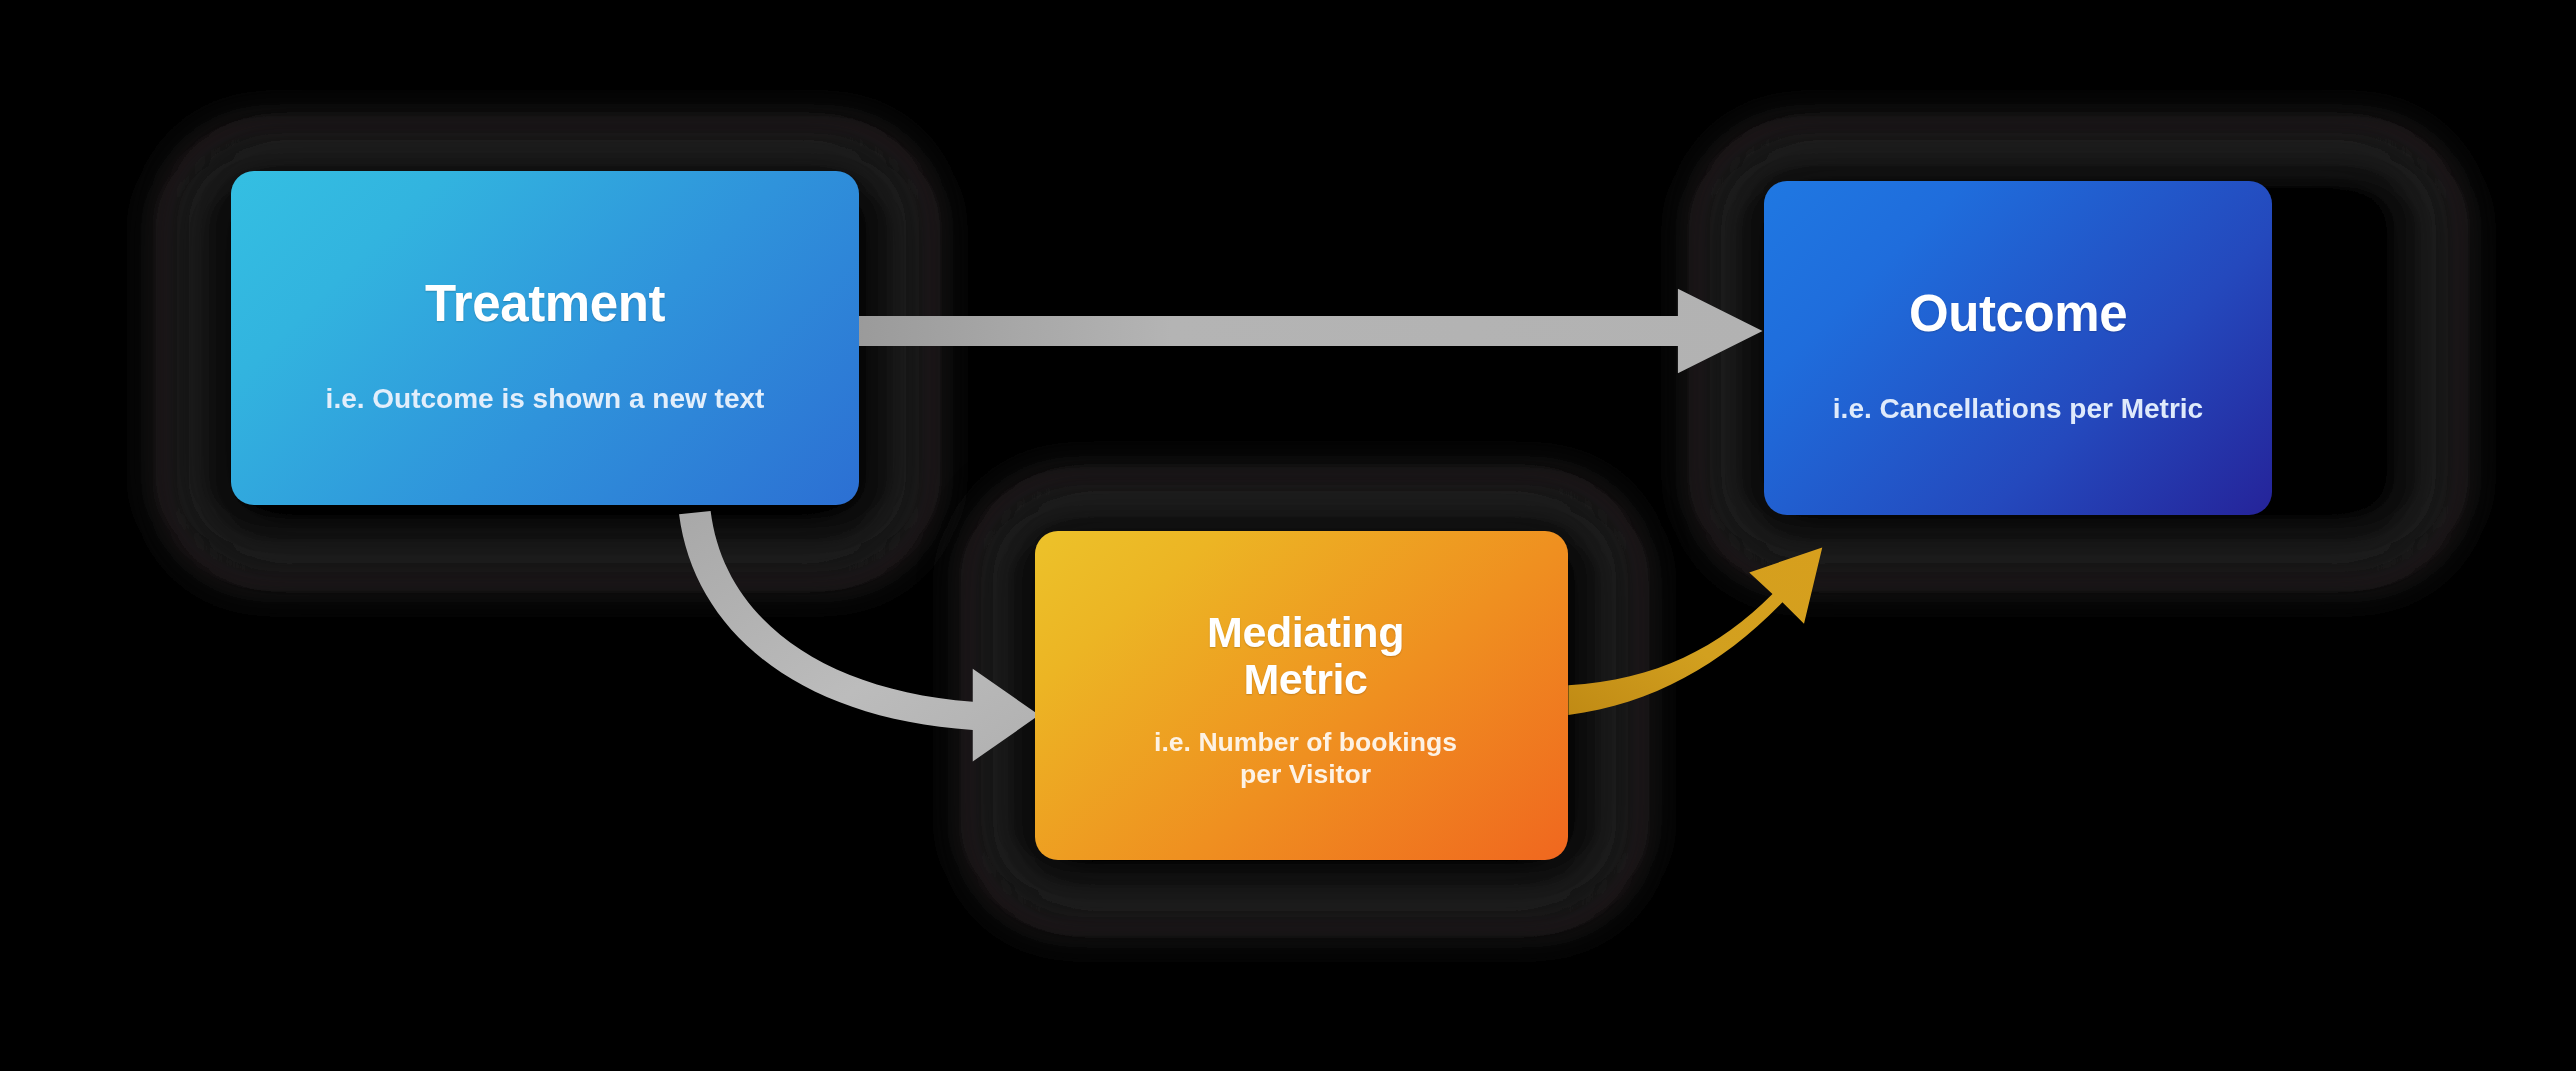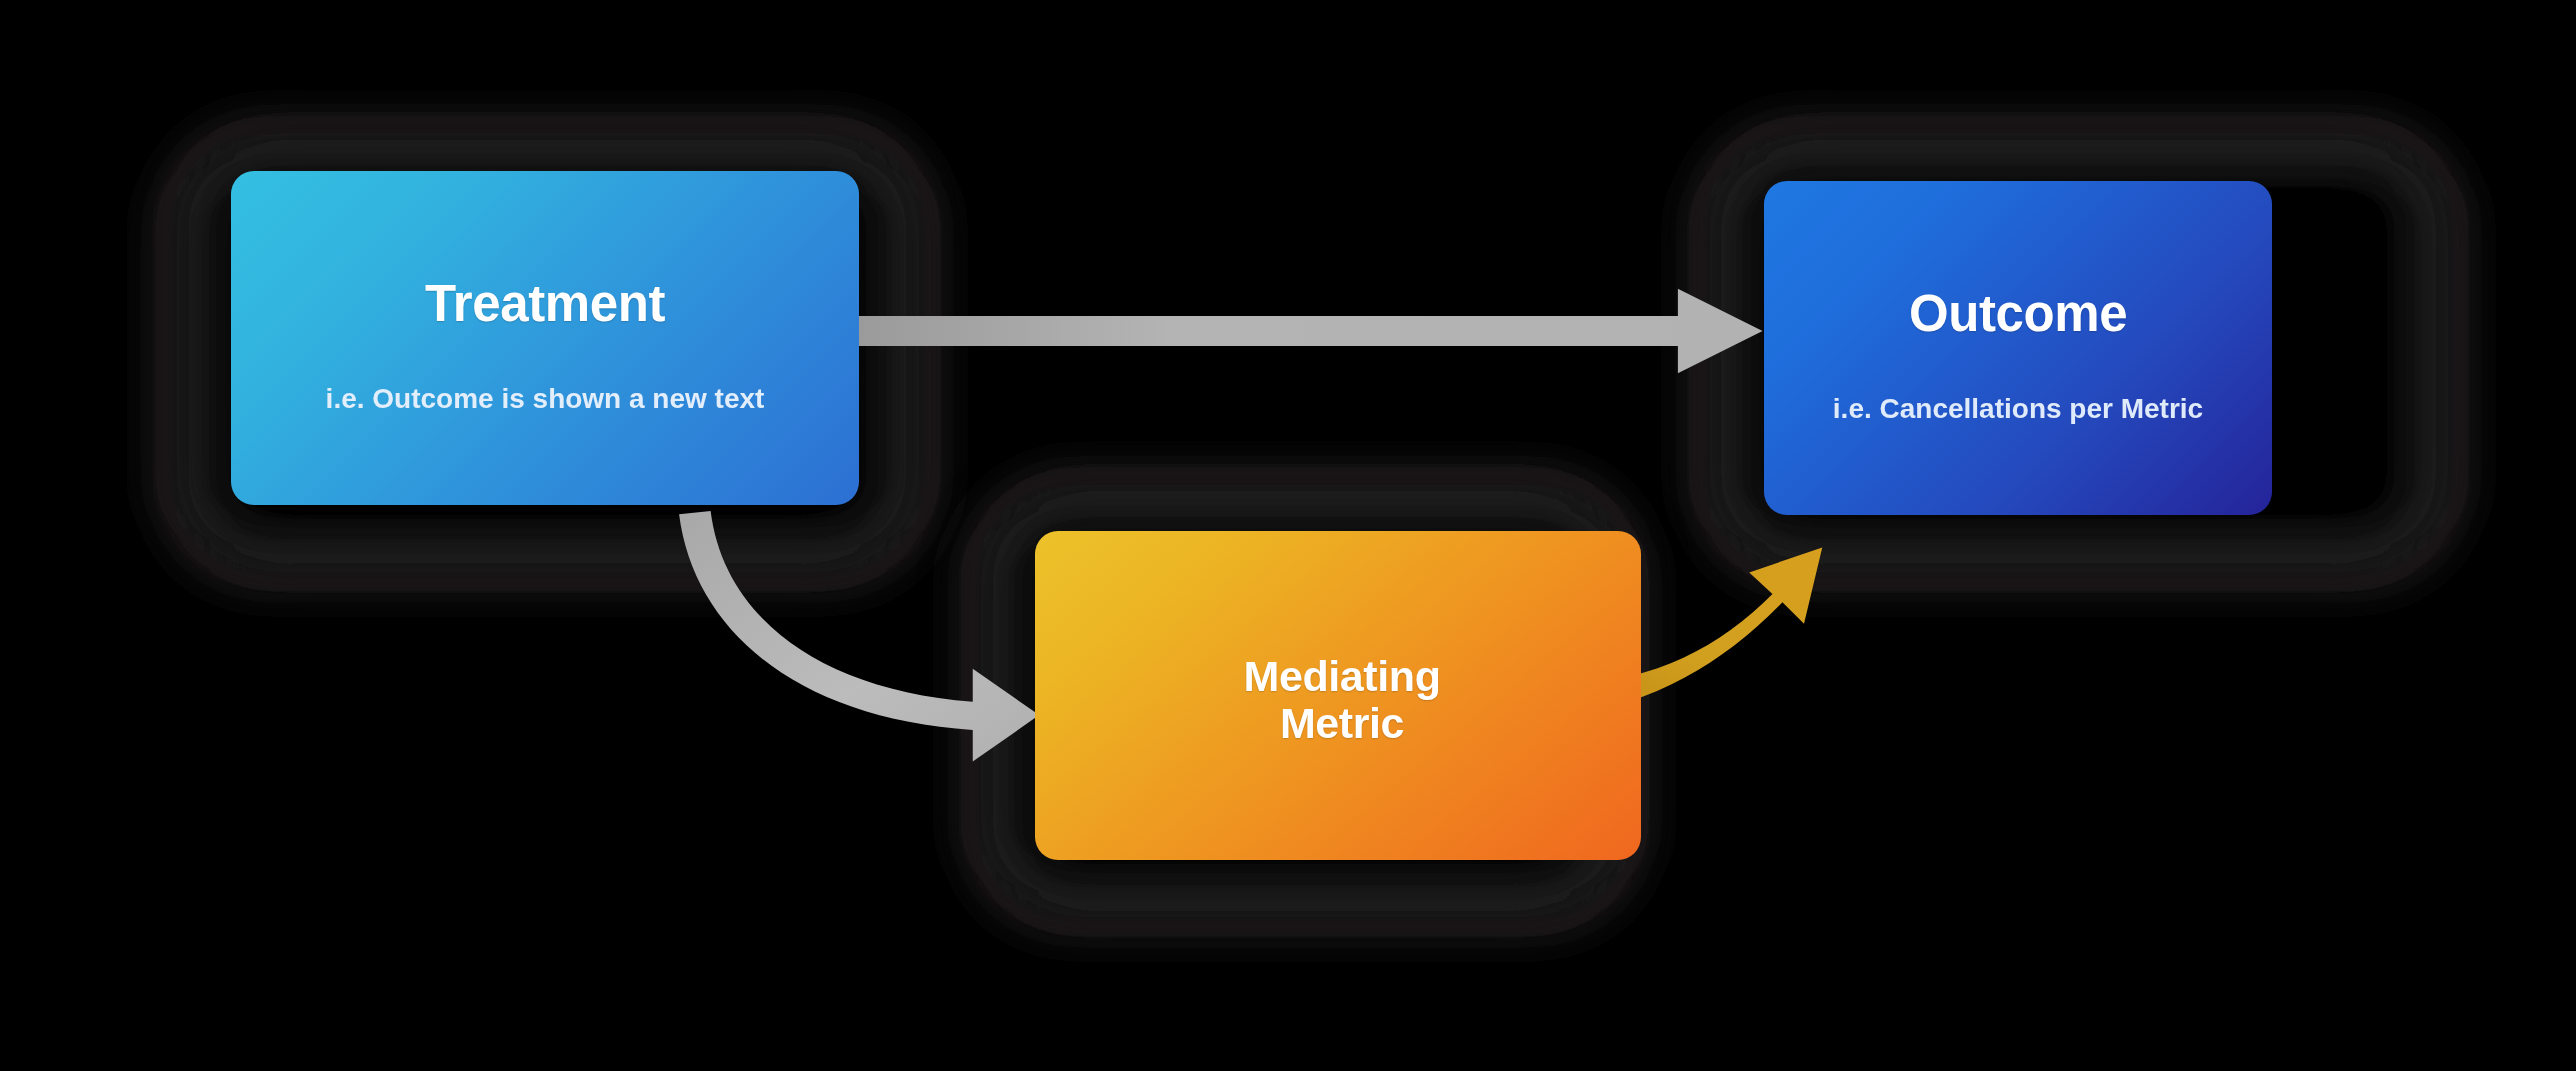--- a/index.html
+++ b/index.html
@@ -70,21 +70,21 @@
     height: 334px;
     background: linear-gradient(135deg, #1f78e2 0%, #1f6ddc 24%, #2449bd 66%, #252399 100%);
   }
   #node-outcome .node-title { font-size: 51px; margin-top: 15px; }
   #node-outcome .node-sub { font-size: 28px; color: #dfeafb; margin-top: 51px; }
 
   
   #node-mediating {
     left: 1035px;
     top: 531px;
-    width: 606px;
+    width: 533px;
     height: 329px;
     background: linear-gradient(140deg, #ecc22a 0%, #ecb524 20%, #ef9020 58%, #f0671f 100%);
     padding-left: 8px;
   }
   #node-mediating .node-title { font-size: 43px; margin-top: 8.3px; }
   #node-mediating .node-sub { font-size: 26.6px; color: #fdf2e4; margin-top: 25px; }
 </style>
 </head>
 <body>
 
@@ -164,20 +164,24 @@
   <div class="node-box" id="node-treatment">
     <div class="node-title">Treatment</div>
     <div class="node-sub">i.e. Outcome is shown a new text</div>
   </div>
 
   <div class="node-box" id="node-mediating">
     <div class="node-title">
       <span>Mediating</span><br>
       <span>Metric</span>
     </div>
+    <div class="node-sub">
+      <span>i.e. Number of bookings</span><br>
+      <span>per Visitor</span>
+    </div>
   </div>
 
   <div class="node-box" id="node-outcome">
     <div class="node-title">Outcome</div>
     <div class="node-sub">i.e. Cancellations per Metric</div>
   </div>
 
 </div>
 
 

